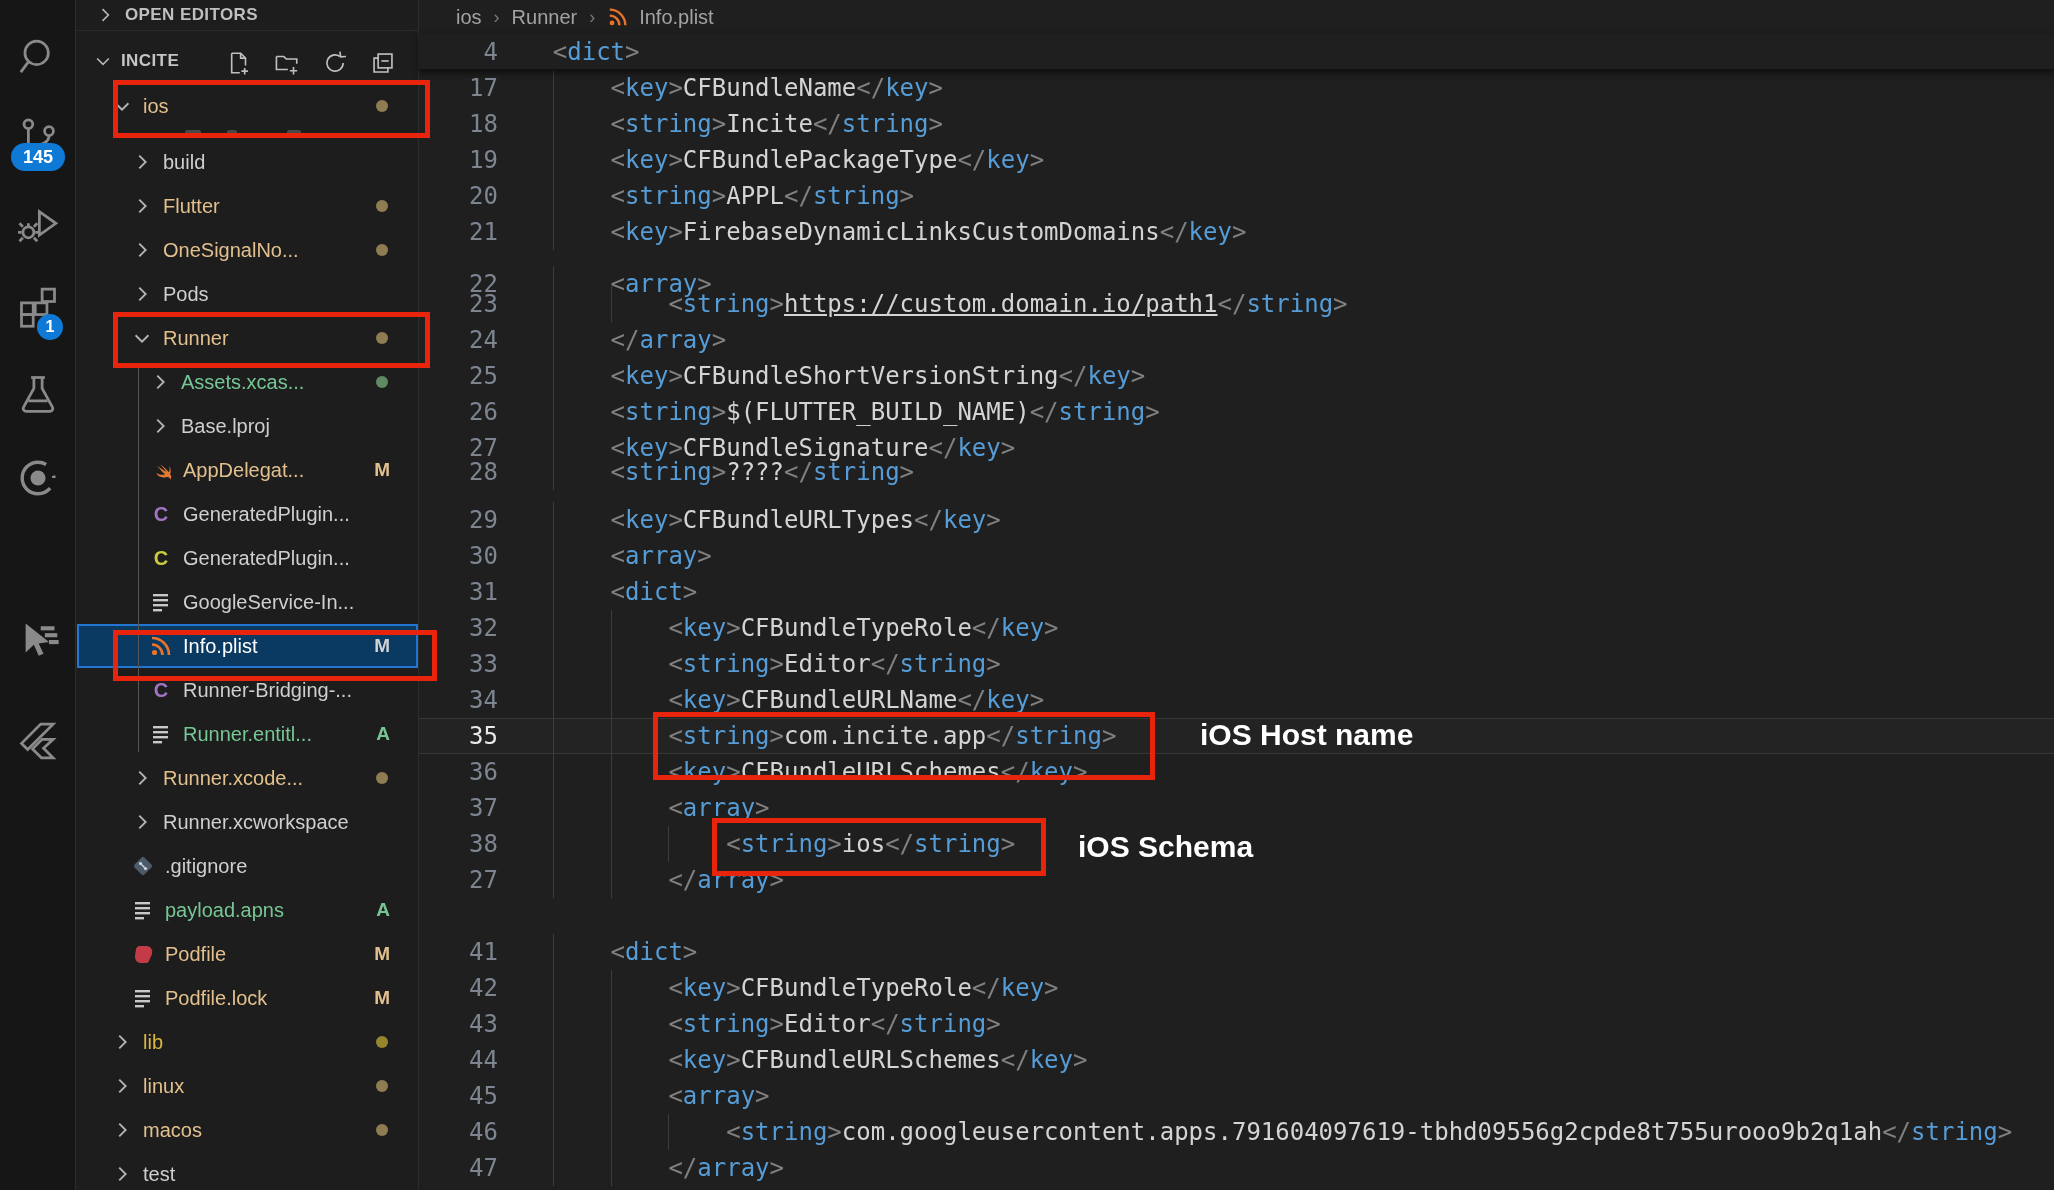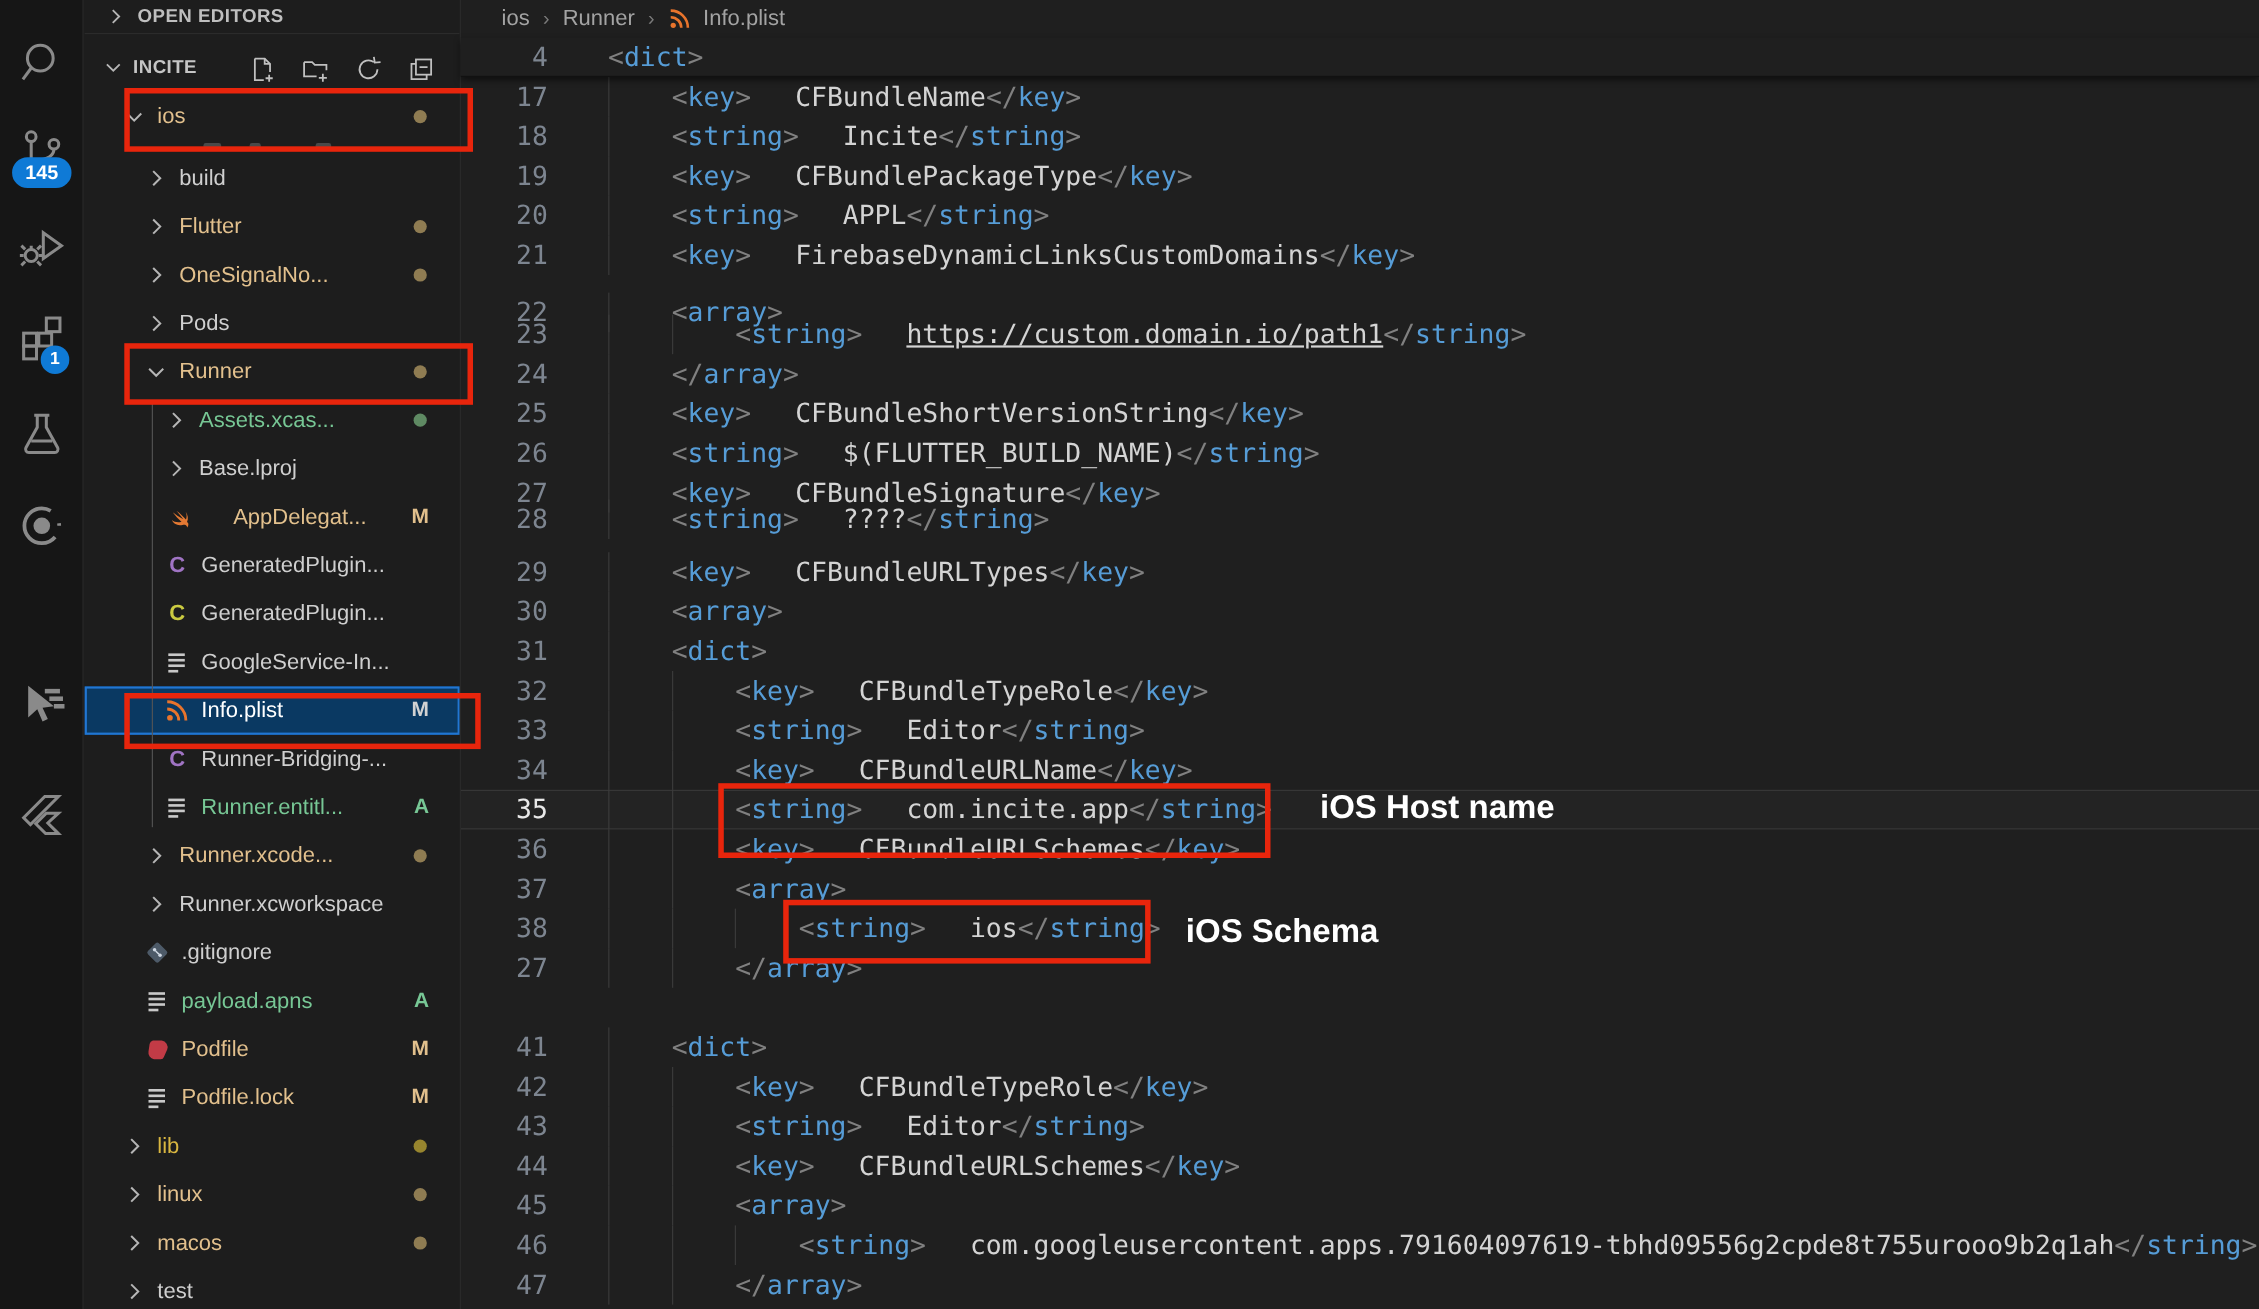--- a/index.html
+++ b/index.html
@@ -53,21 +53,21 @@
                 align-items:center; padding-left:37px; font-size:20px; color:#a3a3a3; }
   #breadcrumb .sep { margin:0 12px; color:#7a7a7a; font-size:18px; }
   #breadcrumb .bicon { margin-right:10px; width:22px; height:22px; display:inline-flex; }
 
   #code-area { position:absolute; left:0; top:34px; width:100%; height:1156px;
                font-family:"DejaVu Sans Mono", monospace; font-size:24px; }
   .cline { position:absolute; left:0; width:100%; height:36px; line-height:36px; white-space:pre; }
   .lnum { position:absolute; left:0; top:0; width:79px; text-align:right; color:#7d8590; }
   .ccontent { position:absolute; top:0; }
   .guide { position:absolute; top:0; width:1px; height:36px; background:#3c3c3c; }
-  .tp { color:#808080; } .tn { color:#569CD6; } .tc { color:#d4d4d4;margin-left:40px; }
+  .tp { color:#808080; } .tn { color:#569CD6; } .tc { color:#d4d4d4; }
   .tc.link { text-decoration:underline; }
   #sticky { position:absolute; left:0; top:0; width:100%; height:36px; background:#1f1f1f; z-index:5;
             box-shadow:0 3px 6px rgba(0,0,0,.55); border-bottom:1px solid #111; }
   .curline-band { position:absolute; left:0; width:100%; height:36px;
                   background:rgba(255,255,255,.02);
                   border-top:1px solid rgba(255,255,255,.09);
                   border-bottom:1px solid rgba(255,255,255,.09); }
   .cline.current .lnum { color:#e8e8e8; }
 
   
@@ -210,21 +210,21 @@
             </svg></span>
           <span class="label c-added">Assets.xcas...</span>
           <span class="gitdot" style="background: rgb(95, 138, 99);"></span>
         </div>
         <div class="row" style="padding-left: 72px;">
           <span class="twisty"><svg viewBox="0 0 24 24" fill="none" stroke="#b5b5b5" stroke-width="2">
               <path d="M9 5 l7 7 -7 7"></path>
             </svg></span>
           <span class="label c-default">Base.lproj</span>
         </div>
-        <div class="row" style="padding-left: 72px; gap: 29px;">
+        <div class="row" style="padding-left: 72px;">
           <span class="ficon">
             <svg viewBox="0 0 24 24">
               <path fill="#E37933" d="M21 16.5c1.5-2.7.8-6.2-1.2-9.2 1.4 3 .9 5.8.2 7-2.6-3-6.5-6.6-8.6-8 1.9 2.4 4.6 5.6 6.2 7.8-3.3-2-7.6-4.8-9.6-6.5 2.2 3 5.6 6.6 8 8.7-2.9 1.2-6.7.3-8.8-1.5 1.4 3.4 5.4 5.5 9.7 4.4 1.6-.4 3-.3 3.8 1 .5.8.4 1.5.4 1.5s1.8-2 .9-4.2c-.3-.6-.7-.8-1-1z"></path>
             </svg>
           </span>
           <span class="label c-modified">AppDelegat...</span>
           <span class="gitbadge" style="color: rgb(226, 192, 141);">M</span>
         </div>
         <div class="row" style="padding-left: 72px;">
           <span class="ficon">

